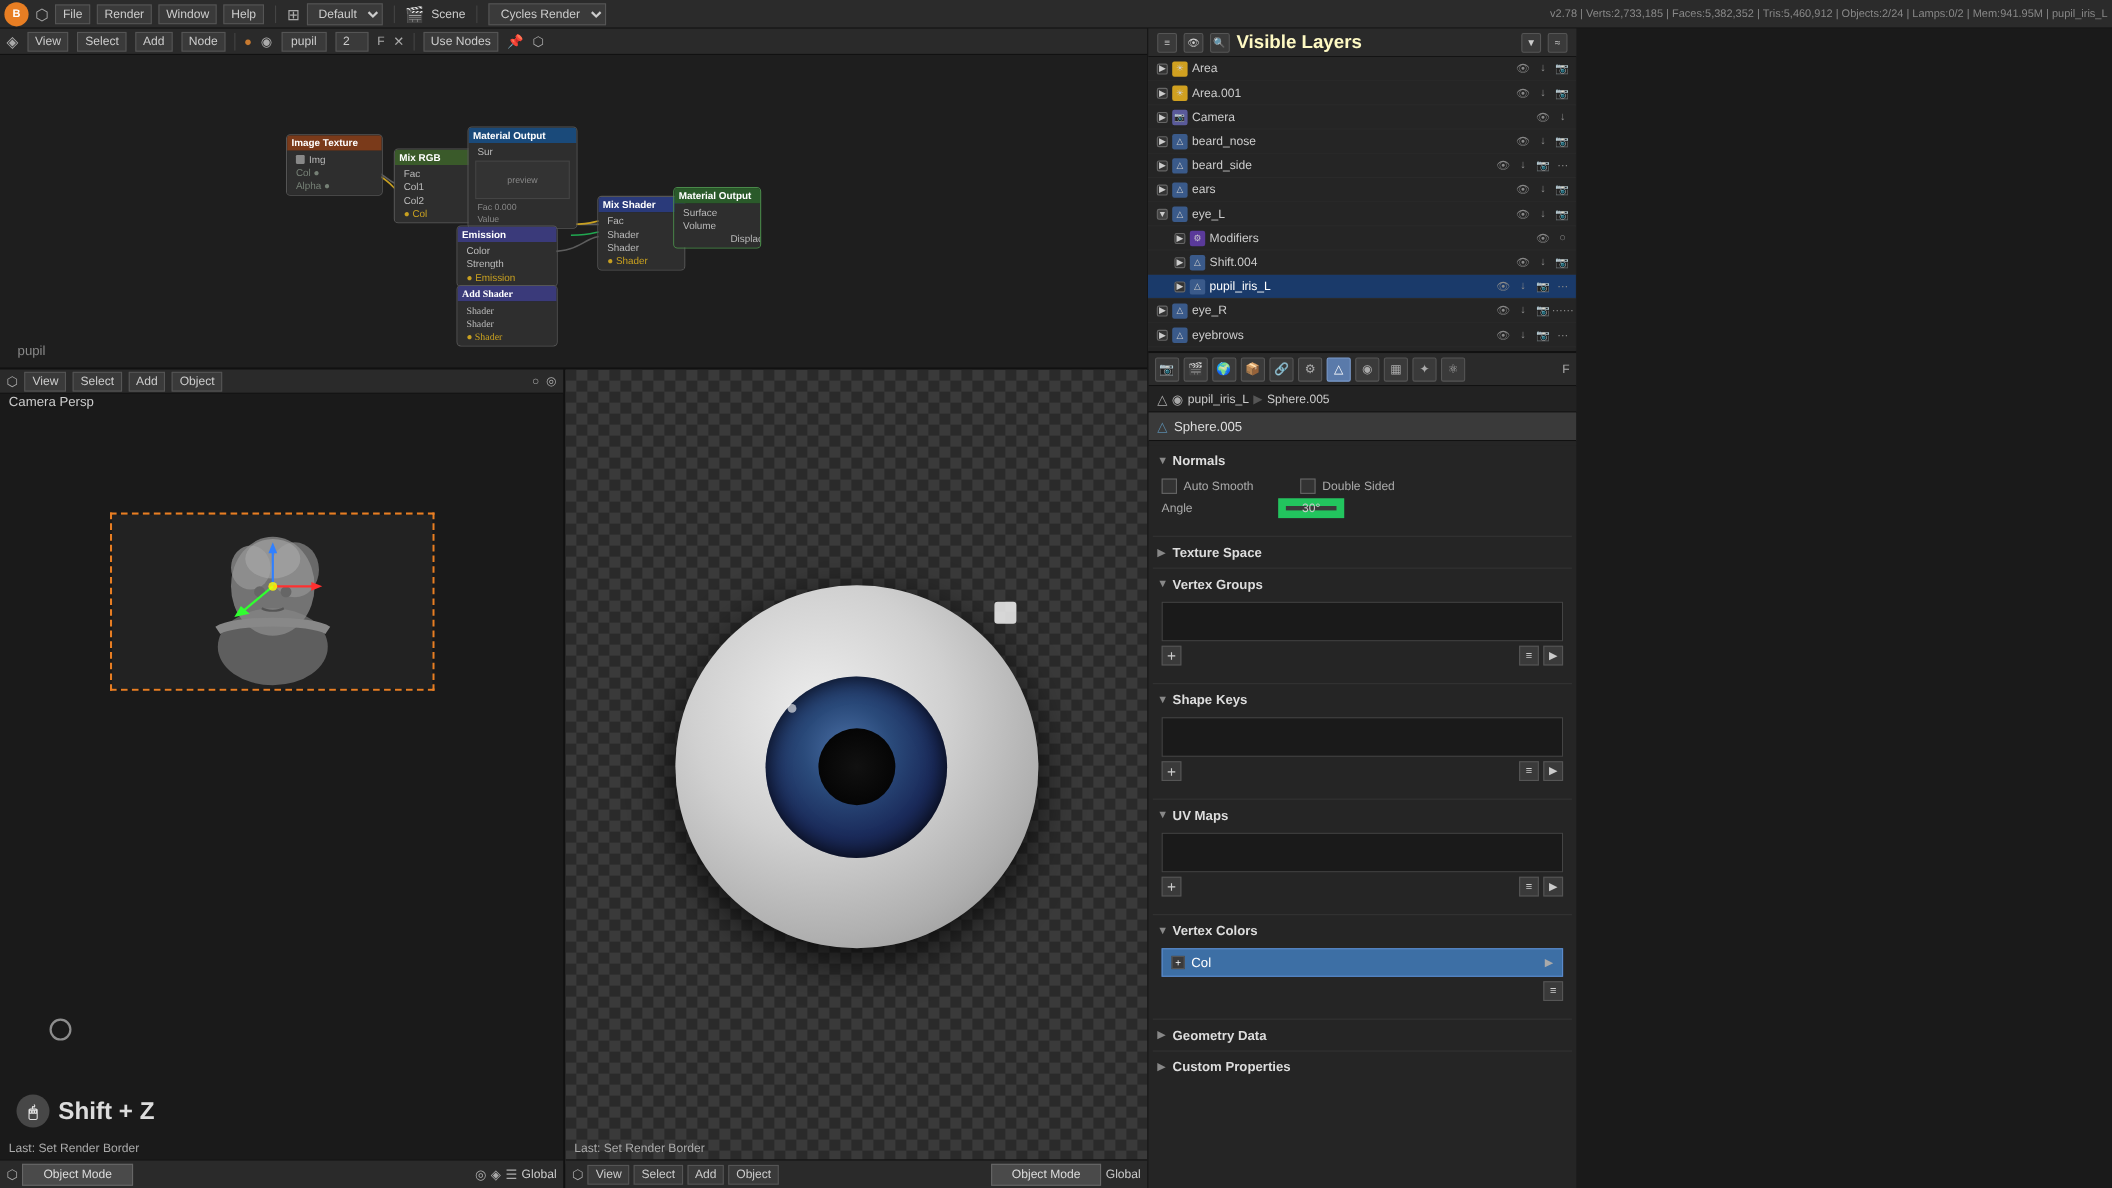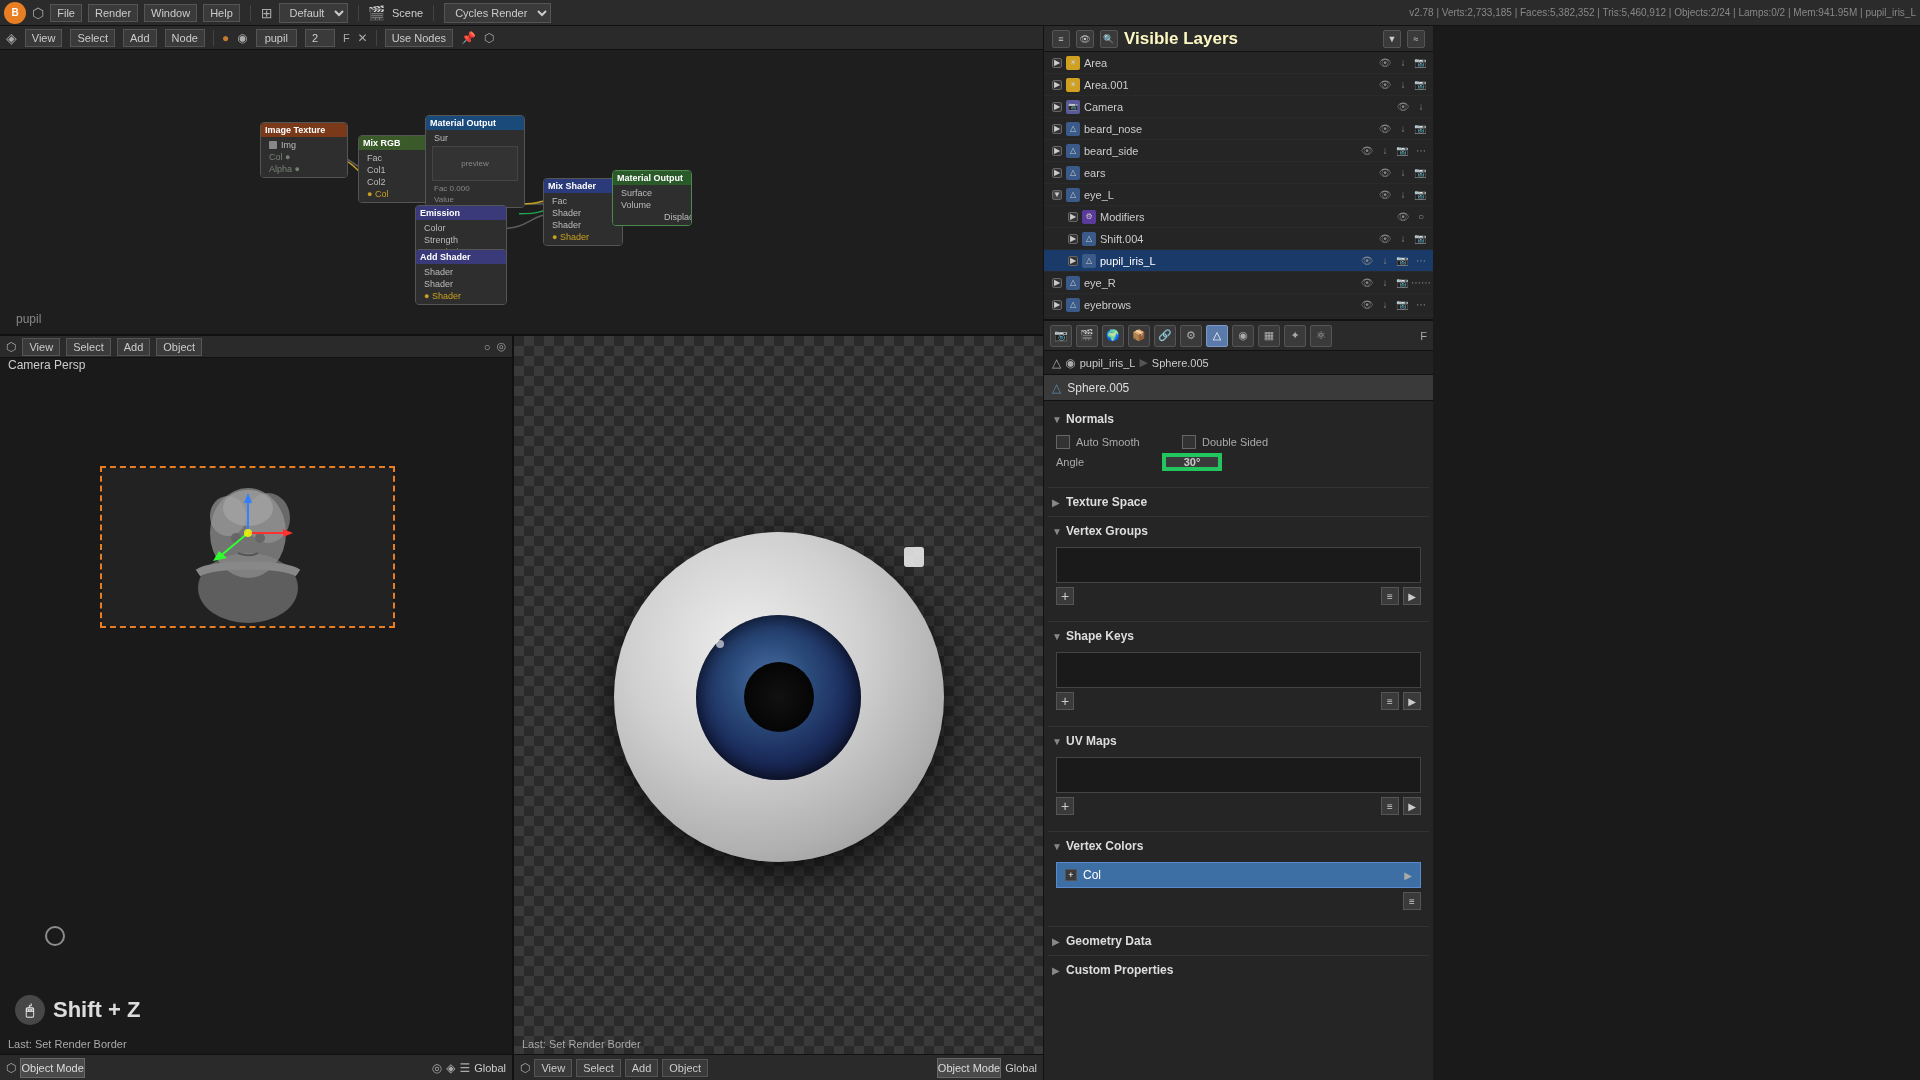--- a/index.html
+++ b/index.html
@@ -383,25 +383,25 @@
       border: 1px solid #666;
       display: flex; align-items: center; justify-content: center;
       cursor: pointer;
       font-size: 10px;
       flex-shrink: 0;
     }
     .prop-number {
       width: 60px;
       height: 18px;
       background: #3a3a3a;
-      border: 4px solid #22c55e;
+      border: 7px solid #22c55e;
       color: #ccc;
       text-align: center;
       font-size: 11px;
-      display: flex; align-items: center; justify-content: center; font-weight: bold;
+      display: flex; align-items: center; justify-content: center;
     }
     .divider { height: 1px; background: #333; margin: 4px 0; }
 
     
     .list-box {
       background: #1a1a1a;
       border: 1px solid #444;
       height: 36px;
       margin-bottom: 4px;
     }
@@ -458,21 +458,21 @@
       pointer-events: none;
     }
 
     
     ::-webkit-scrollbar { width: 8px; background: #1a1a1a; }
     ::-webkit-scrollbar-thumb { background: #444; border-radius: 4px; }
     .bt-mode {
       background: #4a4a4a;
       border: 1px solid #666;
       color: #ddd;
-      padding: 1px 0;
+      padding: 1px 18px;
       font-size: 11px;
       height: 20px;
       display: flex; align-items: center;
     }
   </style>
 </head>
 <body>
 
 <div class="top-bar">
   <div class="top-bar-icon">
@@ -591,21 +591,21 @@
 
         <div class="node-box" style="left:415px; top:155px; width:92px;">
           <div class="node-header" style="background:#3a3a7a; font-size:9px; padding:2px 4px;">Emission</div>
           <div class="node-body">
             <div class="node-row" style="font-size:9px; color:#bbb;">Color</div>
             <div class="node-row" style="font-size:9px; color:#bbb;">Strength</div>
             <div class="node-row" style="font-size:9px; color:#c8a020;">● Emission</div>
           </div>
         </div>
 
-        <div class="node-box" style="left:415px; top:199px; width:92px;">
+        <div class="node-box" style="left:415px; top:209px; width:92px;font-family:Liberation Serif, serif;">
           <div class="node-header" style="background:#3a3a7a; font-size:9px; padding:2px 4px;">Add Shader</div>
           <div class="node-body">
             <div class="node-row" style="font-size:9px; color:#bbb;">Shader</div>
             <div class="node-row" style="font-size:9px; color:#bbb;">Shader</div>
             <div class="node-row" style="font-size:9px; color:#c8a020;">● Shader</div>
           </div>
         </div>
 
         <div class="node-box" style="left:543px; top:128px; width:75px;">
           <div class="node-header" style="background:#2a3a7a; font-size:9px; padding:2px 4px;">Mix Shader</div>

